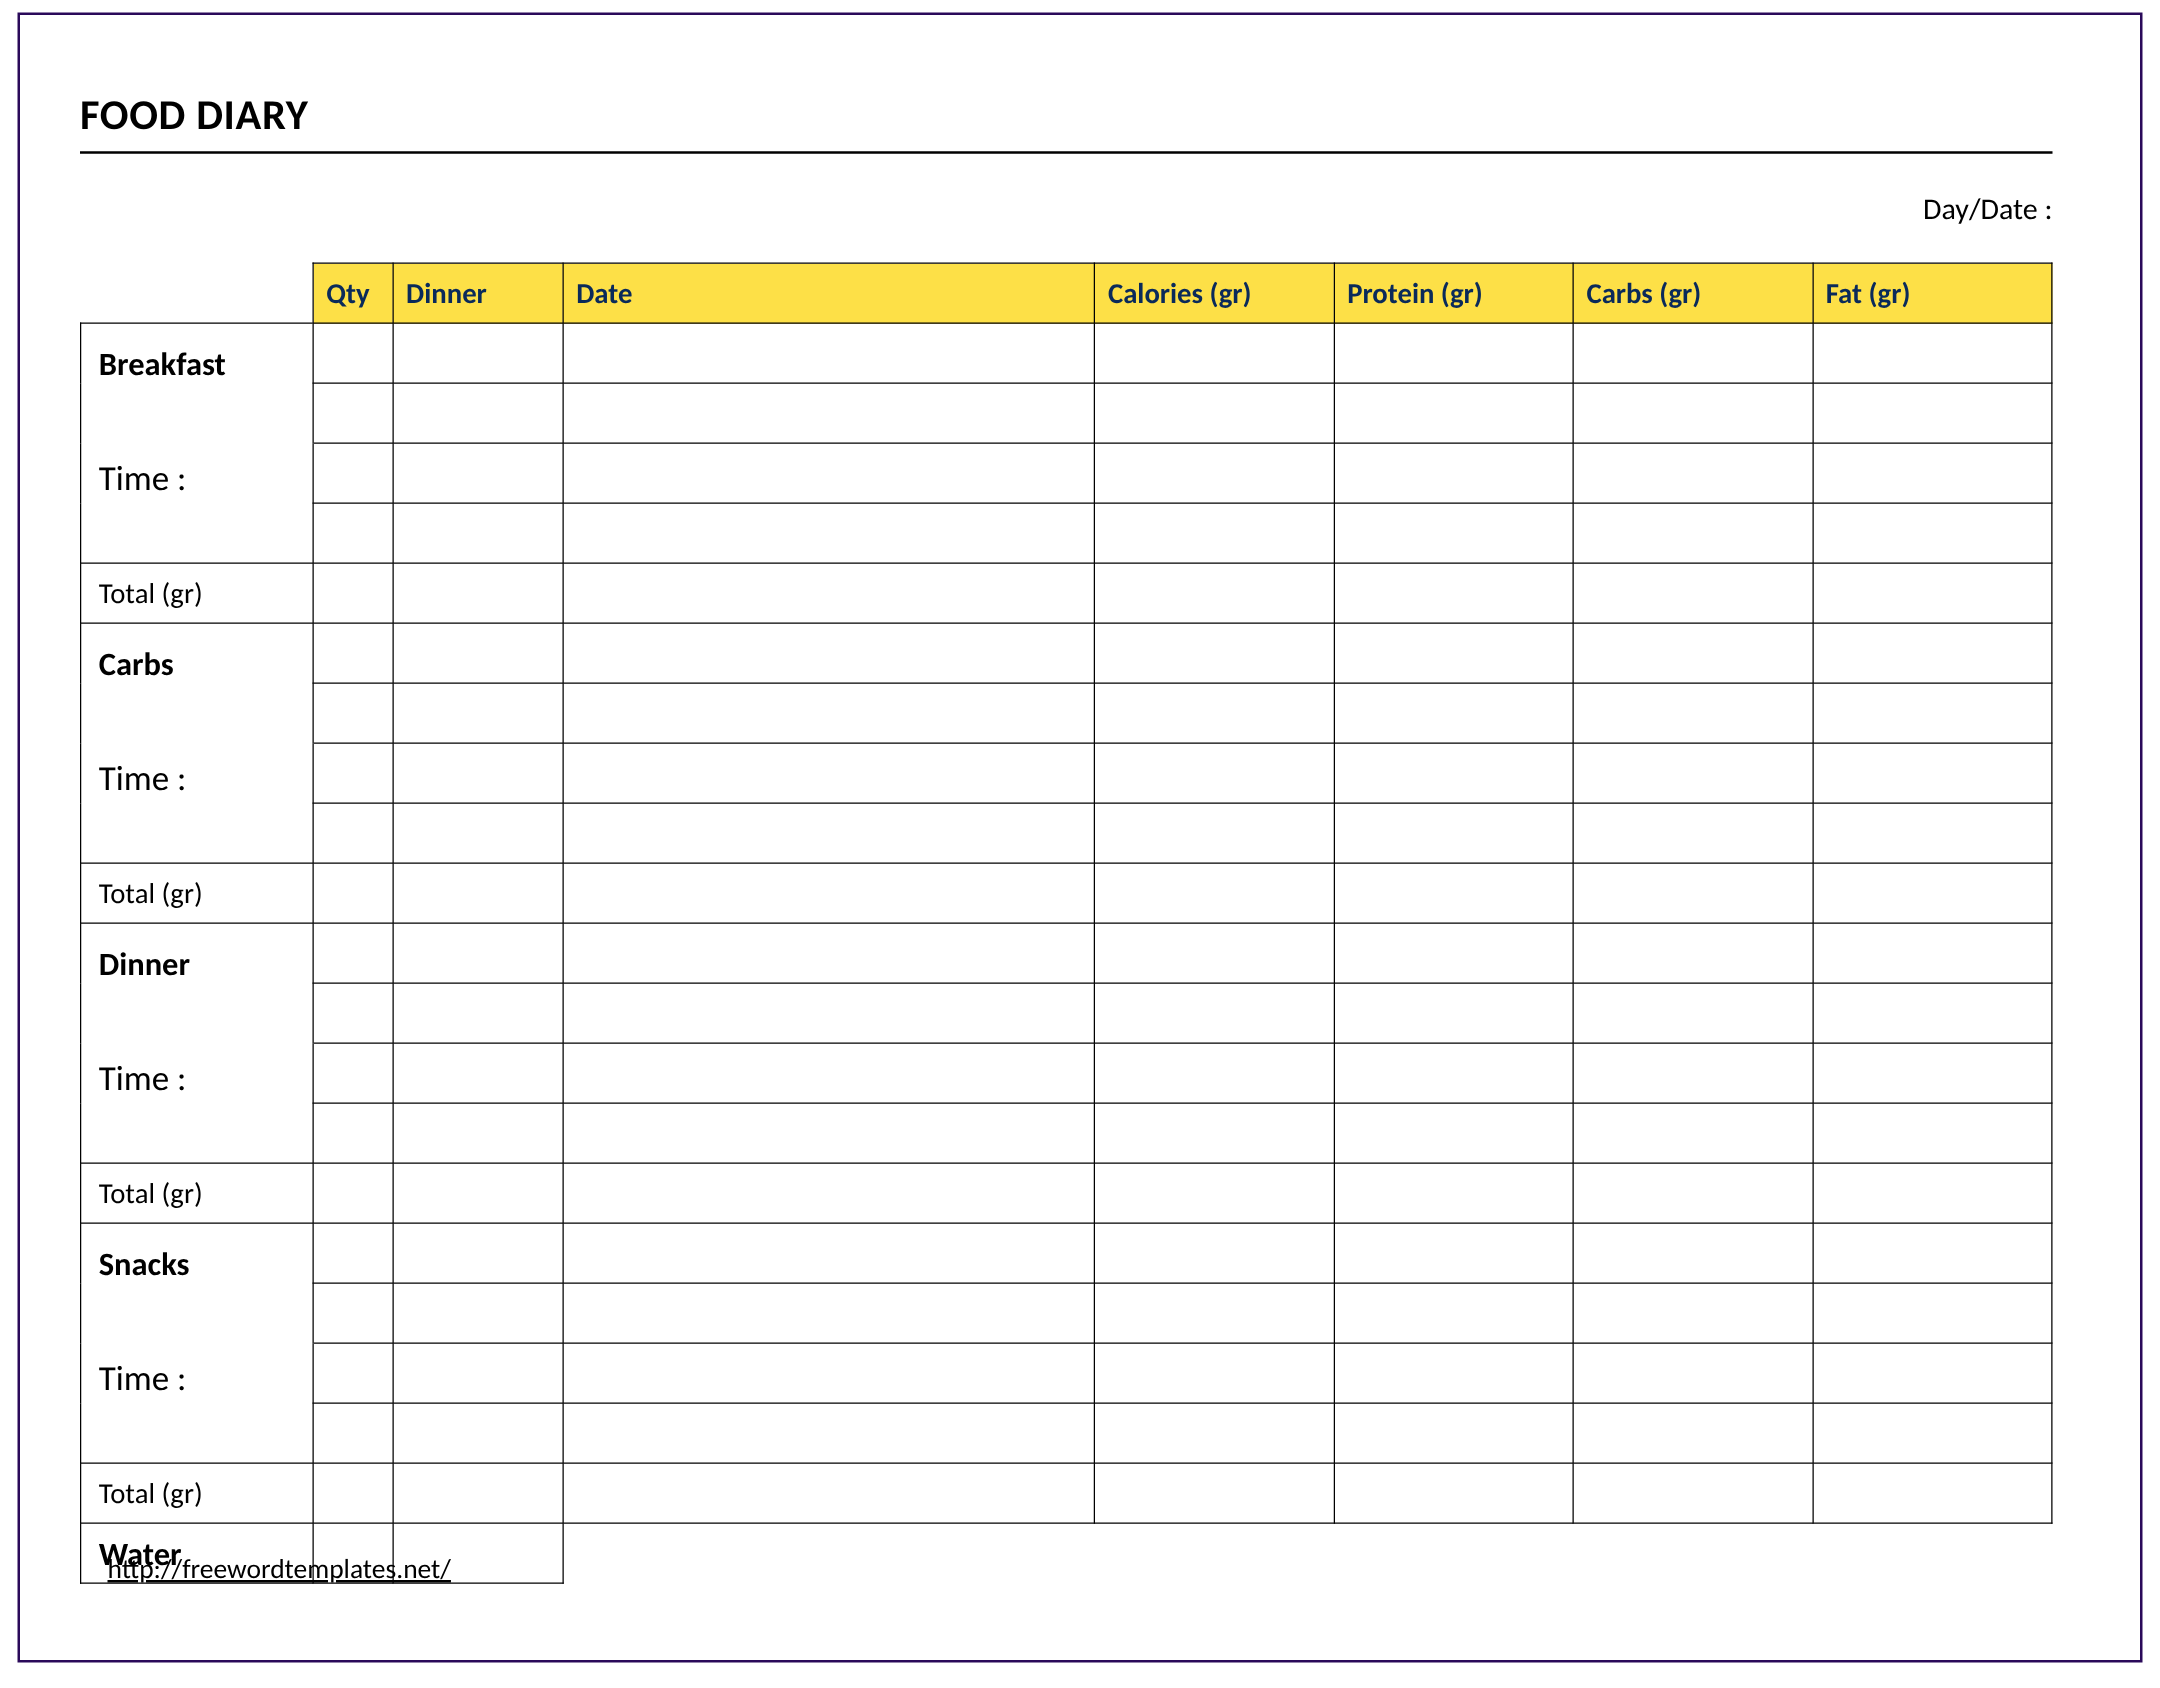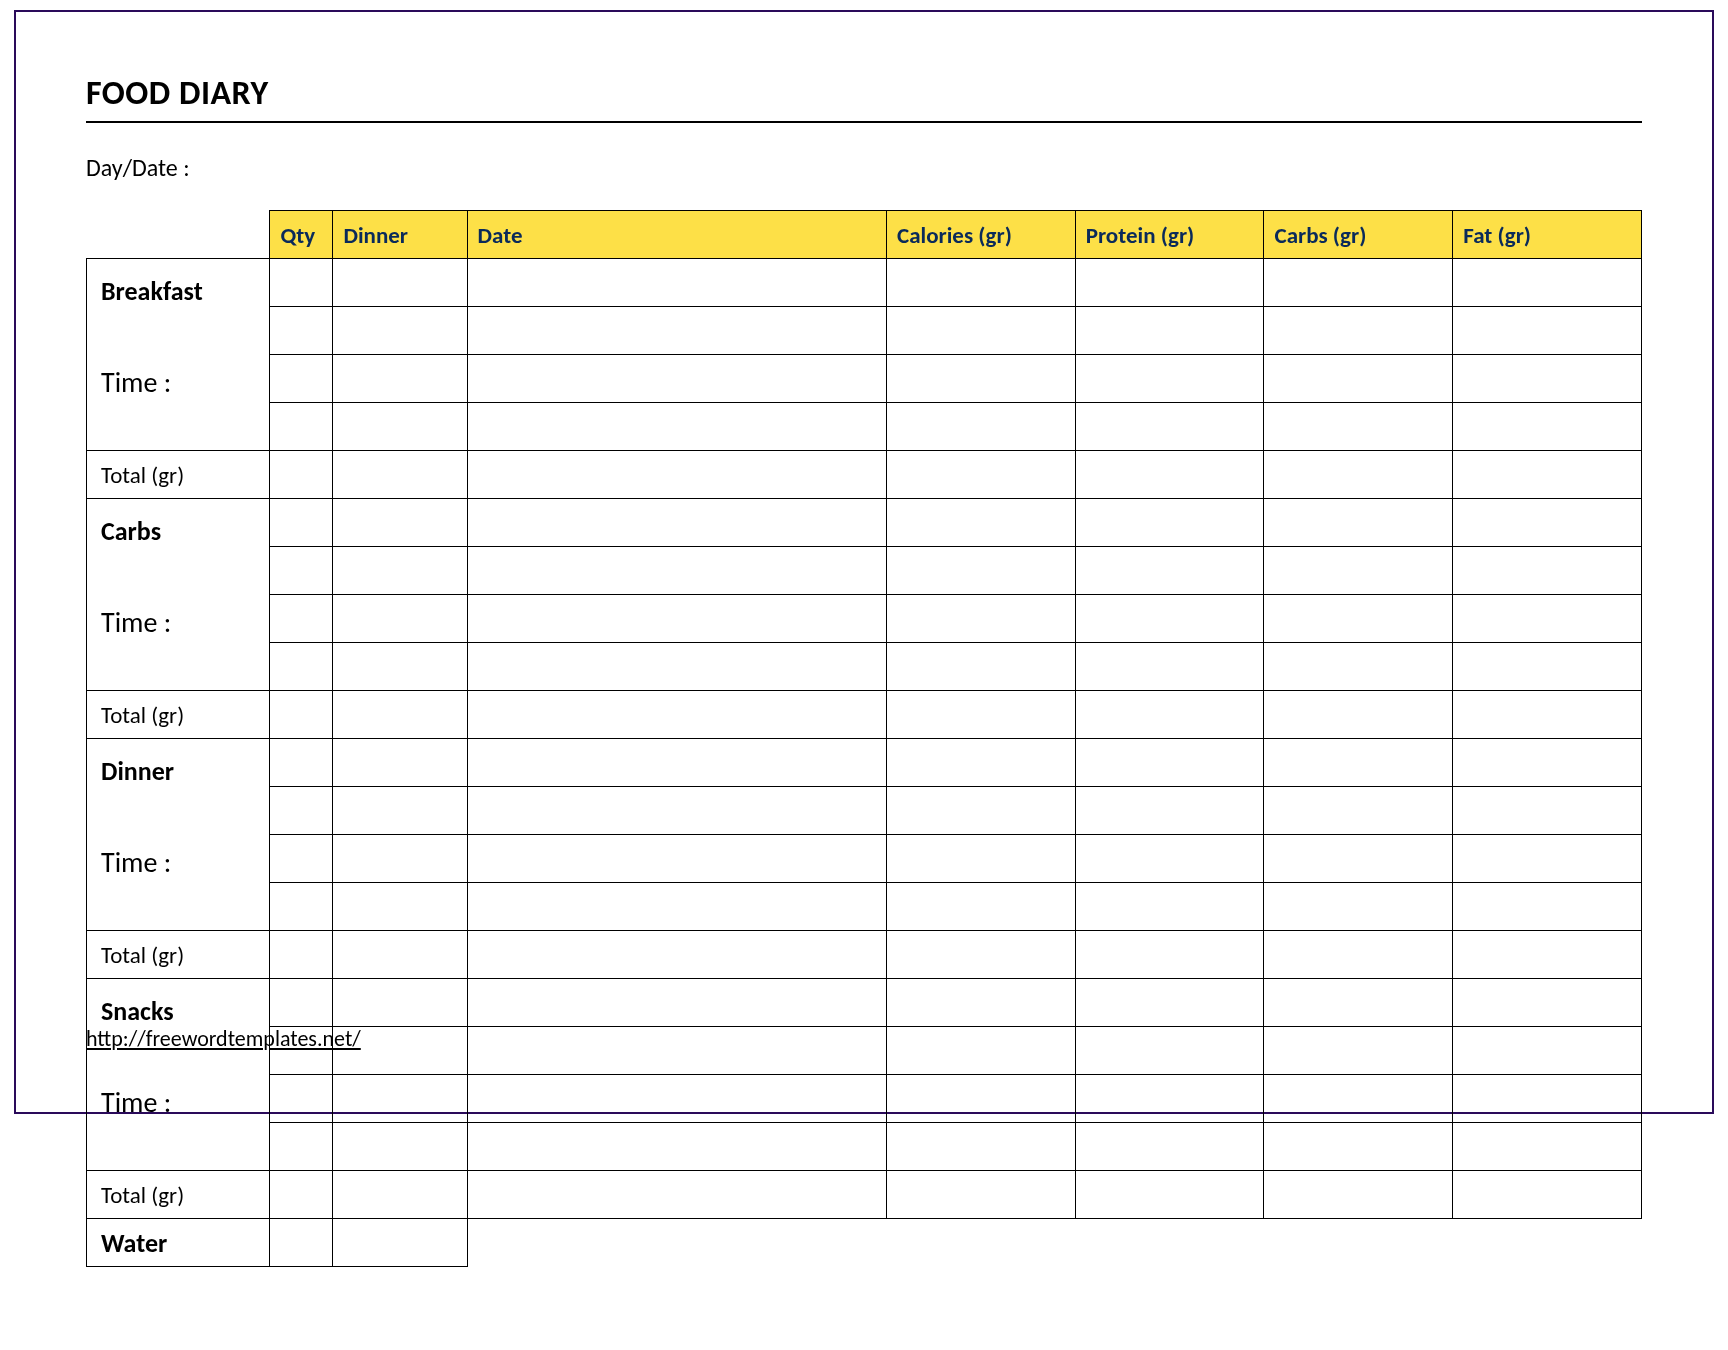--- a/index.html
+++ b/index.html
@@ -8,38 +8,39 @@
     padding: 0;
     background: #fff;
     font-family: Calibri, Arial, sans-serif;
     color: #000;
     width: 1728px;
     height: 1350px;
   }
   .page {
     border: 2px solid #2a0a5a;
     margin: 10px 14px;
-    padding: 60px 70px 40px 70px;
-    height: 1104px;
+    padding: 60px 70px 40px 48px;
+    height: 1320px;
     position: relative;
   }
   .title {
     font-size: 34px;
     font-weight: bold;
     letter-spacing: 0.5px;
     margin: 0 0 8px 0;
   }
   .hr {
     border: none;
     border-top: 2px solid #000;
     margin: 0 0 30px 0;
   }
   .daydate {
     font-size: 24px;
     margin-bottom: 28px;
+    text-align: right;
   }
   table {
     border-collapse: collapse;
     width: 100%;
     table-layout: fixed;
   }
   col.meal  { width: 175px; }
   col.qty   { width: 60px; }
   col.meas  { width: 128px; }
   col.food  { width: 400px; }

